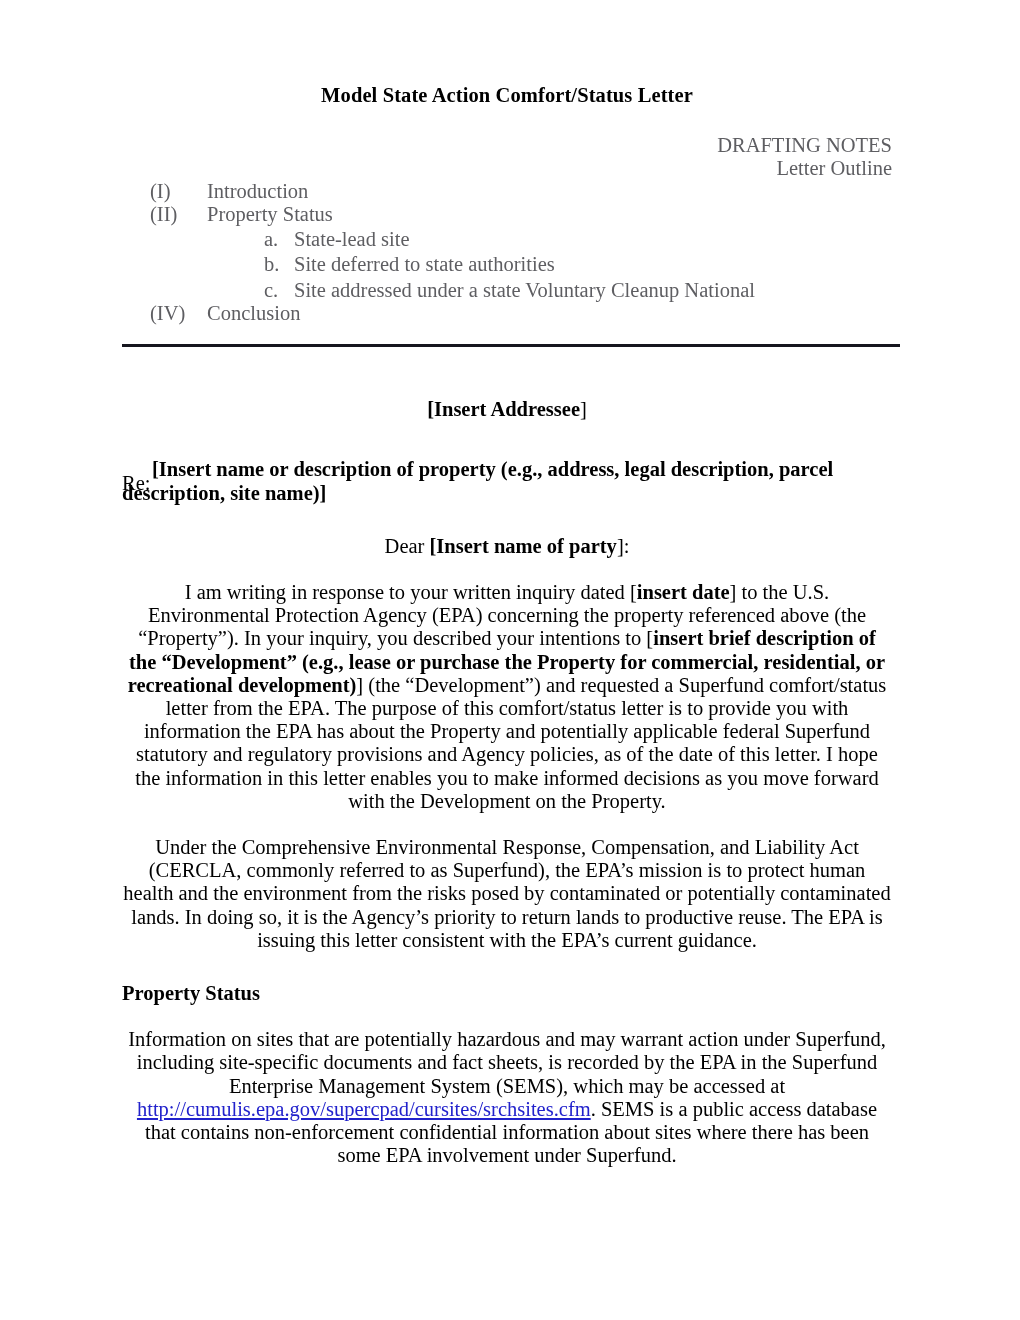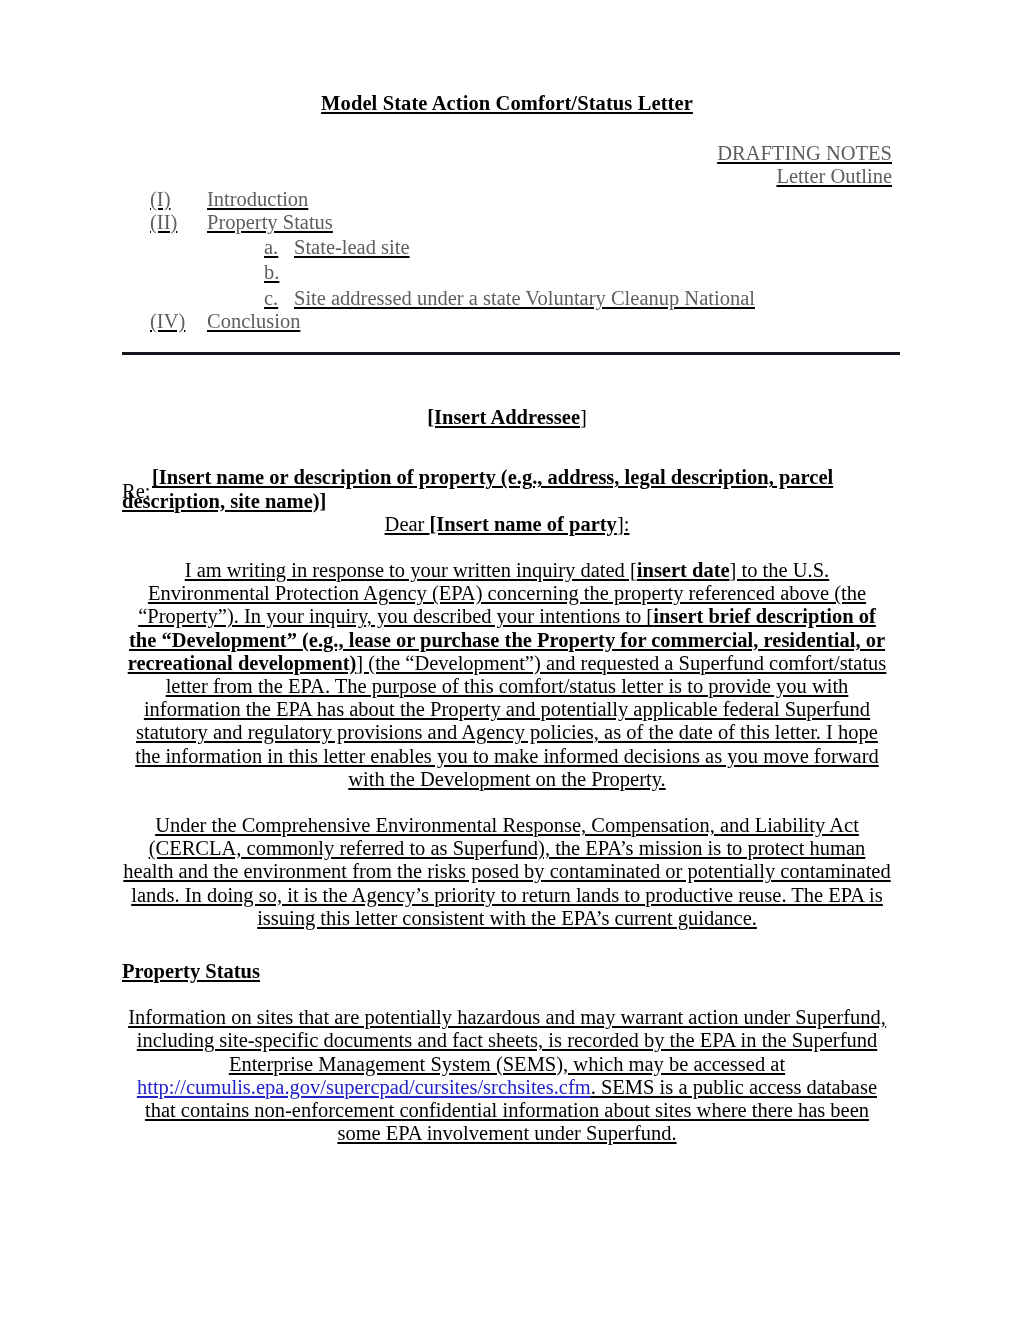--- a/index.html
+++ b/index.html
@@ -19,23 +19,22 @@
   .page {
     position: relative;
     width: 1020px;
     height: 1320px;
     box-sizing: border-box;
     padding: 0;
   }
   .content {
     position: absolute;
     left: 122px;
-    top: 8px;
+    top: 0;
     width: 770px;
-    text-decoration: underline;
   }
 
   
   .doc-title {
     text-align: center;
     font-weight: bold;
     font-size: 20.5px;
     line-height: 1.2;
     margin: 0;
     padding-top: 83px;
@@ -128,20 +127,21 @@
     font-weight: bold;
     width: 740px;
   }
   .re-block .re-value .line2 {
     display: block;
     padding-left: 0;
     margin-left: -30px;
   }
 
   .salutation {
+    margin-top: 30px;
   }
 
   .para {
     margin-top: 23px;
   }
 
   .section-heading {
     margin-top: 30px;
     font-weight: bold;
     font-size: 20.5px;
@@ -178,20 +178,21 @@
         </div>
 
 
         <div class="outline-row level2">
           <span class="marker">a.</span>
           <span class="label">State-lead site</span>
         </div>
 
         <div class="outline-row level2">
           <span class="marker">b.</span>
+          <span class="label">Site deferred to state authorities</span>
         </div>
 
         <div class="outline-row level2">
           <span class="marker">c.</span>
           <span class="label">Site addressed under a state Voluntary Cleanup National</span>
         </div>
 
         <div class="outline-row level1">
           <span class="marker">(IV)</span>
           <span class="label">Conclusion</span>

